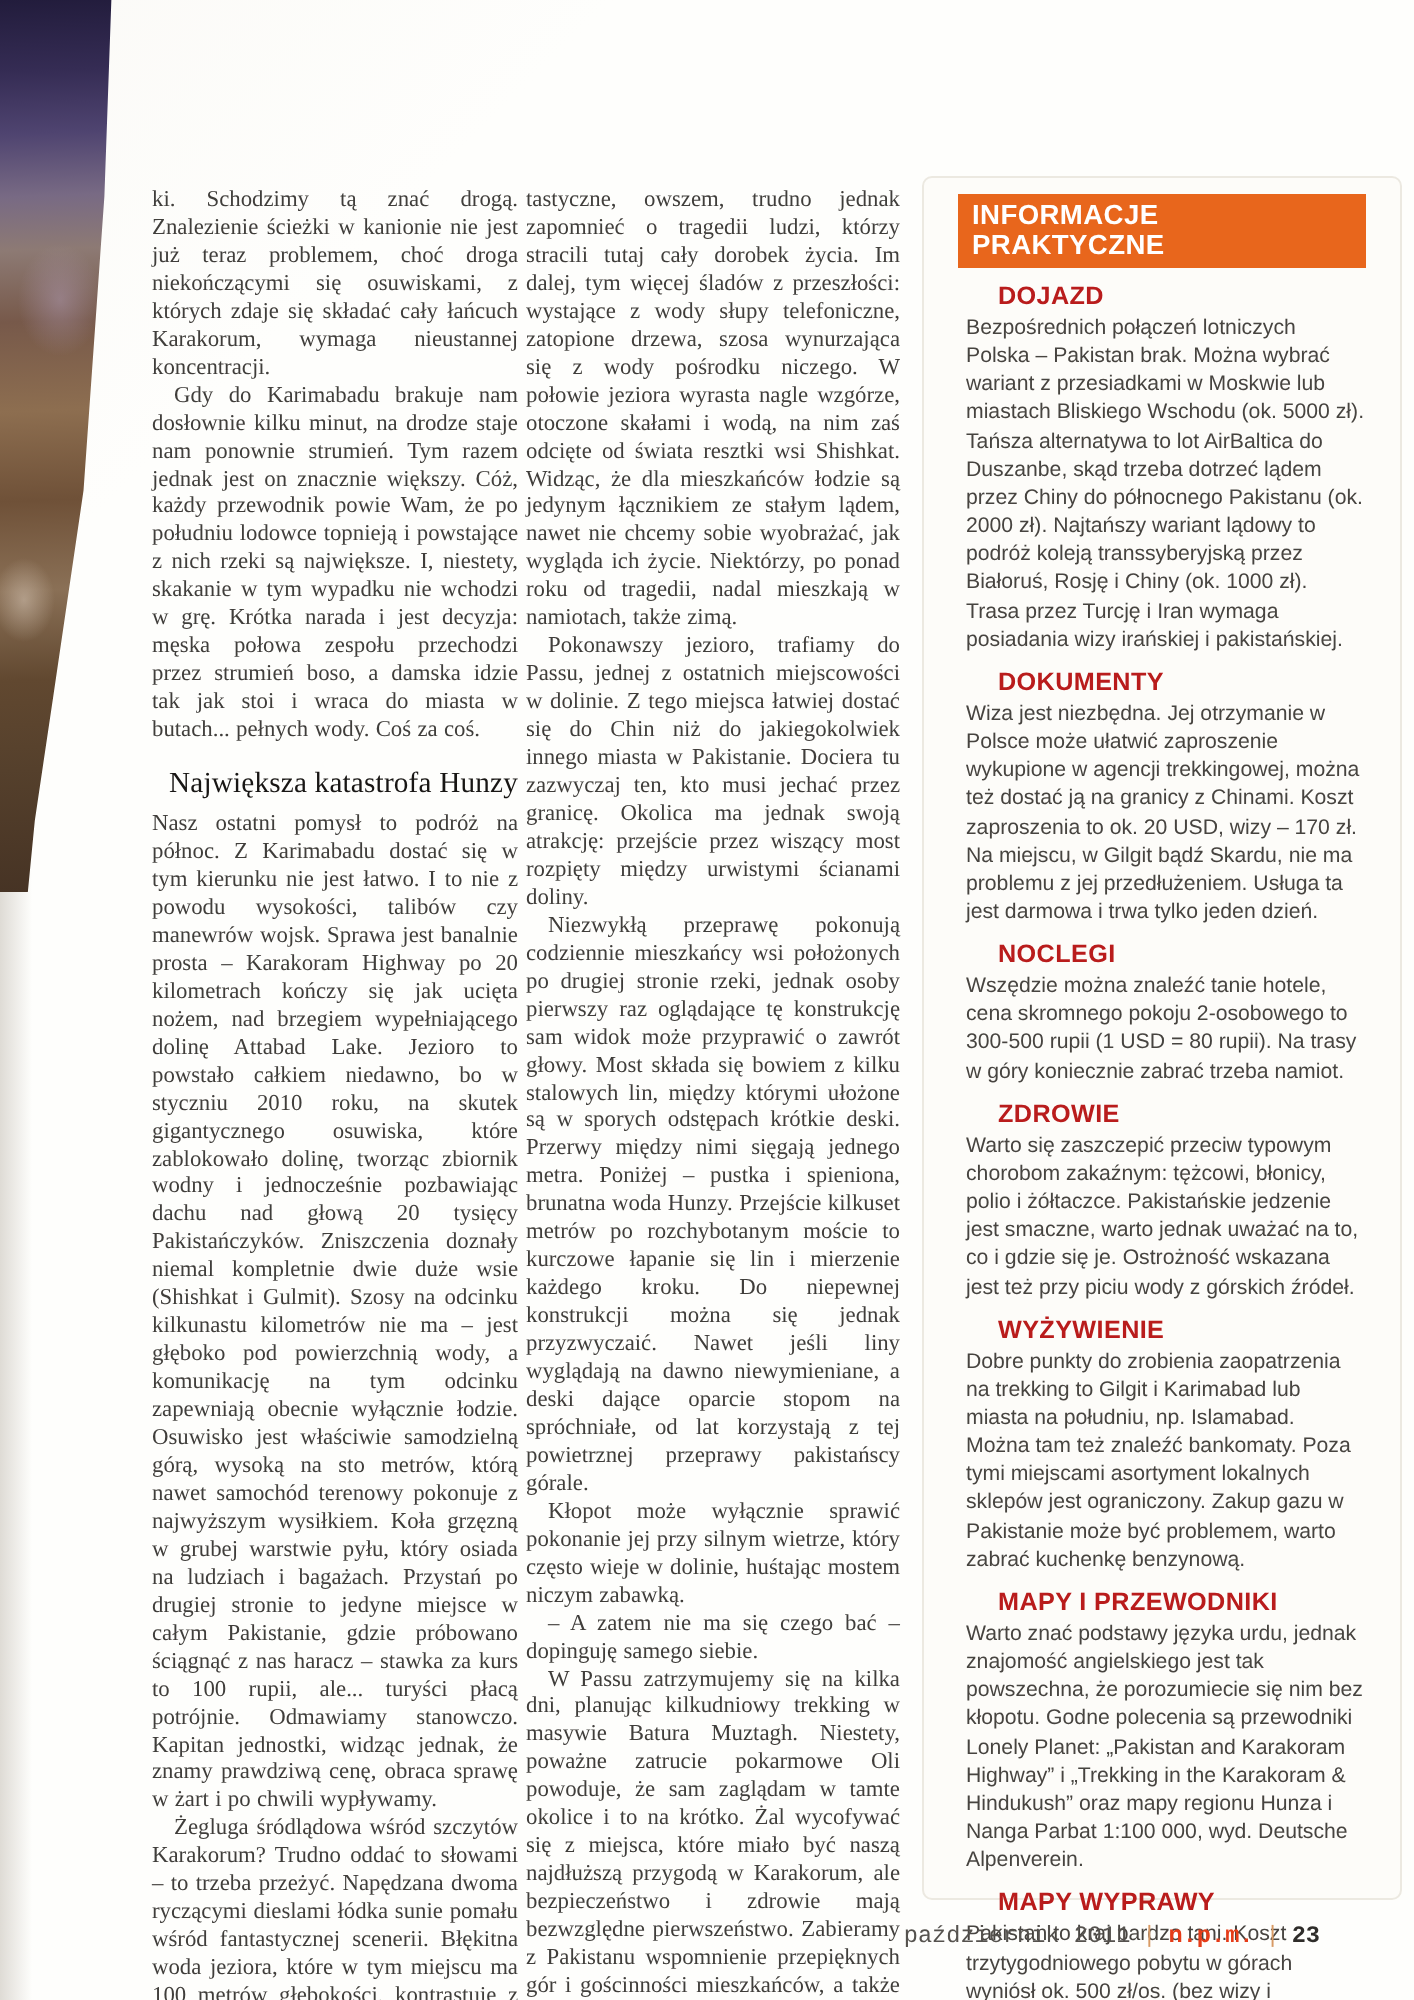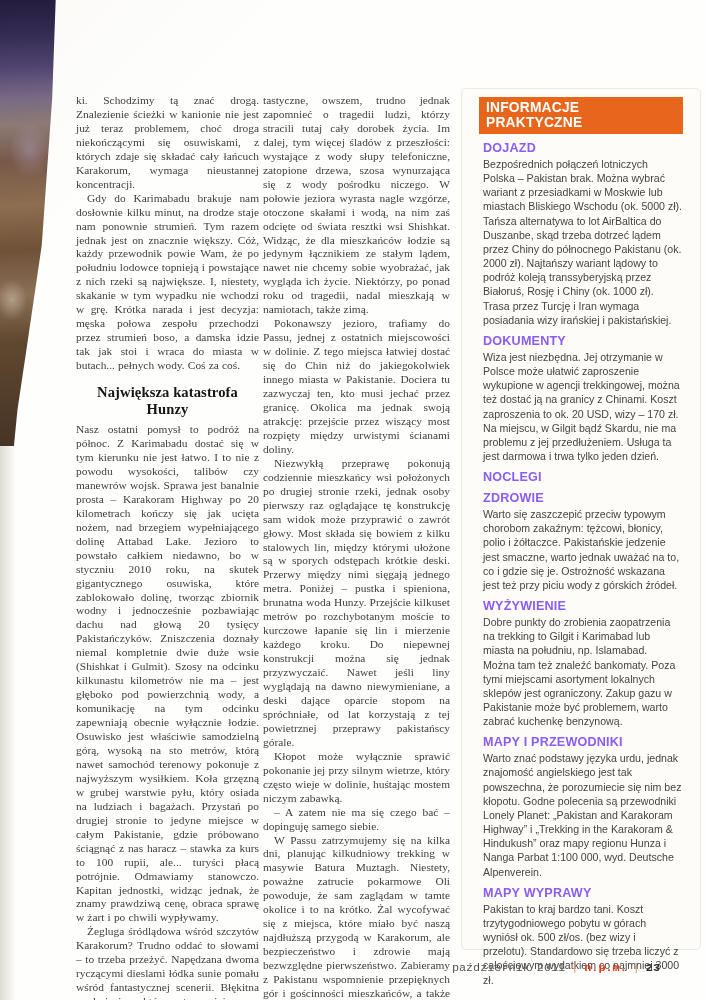--- a/index.html
+++ b/index.html
@@ -34,39 +34,39 @@
   
   .col{ position:absolute; top:94px; text-align:justify; }
   .col p{
     font-size:11.4px; line-height:13.95px; color:#403e3b;
     text-indent:11px; word-spacing:0.3px;
   }
   .col p.noindent{ text-indent:0; }
   .col1{ left:76px; width:183px; }
   .col2{ left:263px; width:187px; }
   .article-heading{
-    font-size:14.6px; font-weight:bold; color:#181614;
-    margin:11px 0 5px 0; text-align:center; letter-spacing:0.1px;
+    font-size:14.6px; font-weight:normal; color:#181614;
+    margin:11px 0 5px 0; text-align:right; letter-spacing:0.1px;
   }
 
   
   .sidebar{
     position:absolute; left:461px; top:88px; width:240px; height:862px;
     background:#fdfcf9; border:1px solid #ece9e1; border-radius:5px;
     font-family:"Liberation Sans", sans-serif;
   }
   .sidebar-title-bar{
     margin:8px 17px 6px 17px; background:#e8661c; color:#ffffff;
     font-weight:bold; font-size:13.8px; letter-spacing:0.2px;
     padding:3px 7px 4px 7px;
   }
   .sidebar-body{ padding:0 18px 0 21px; }
   .sidebar-section h3{
-    color:#8b5cf6; font-size:12.6px; font-weight:bold;
-    margin:7px 0 2px 0; letter-spacing:0.2px;
+    color:#b91c1c; font-size:12.6px; font-weight:bold;
+    margin:7px 0 2px 16px; letter-spacing:0.2px;
   }
   .sidebar-section p{
     font-size:10.6px; line-height:14.15px; color:#474440;
   }
 
   
   .footer{
     position:absolute; top:961px; right:47px;
     font-family:Liberation Mono, monospace; font-size:11.8px; color:#55524e;
     white-space:nowrap;
@@ -108,20 +108,21 @@
       <div class="sidebar-section">
         <h3>DOJAZD</h3>
         <p>Bezpośrednich połączeń lotniczych Polska – Pakistan brak. Można wybrać wariant z przesiadkami w Moskwie lub miastach Bliskiego Wschodu (ok. 5000 zł). Tańsza alternatywa to lot AirBaltica do Duszanbe, skąd trzeba dotrzeć lądem przez Chiny do północnego Pakistanu (ok. 2000 zł). Najtańszy wariant lądowy to podróż koleją transsyberyjską przez Białoruś, Rosję i Chiny (ok. 1000 zł). Trasa przez Turcję i Iran wymaga posiadania wizy irańskiej i pakistańskiej.</p>
       </div>
       <div class="sidebar-section">
         <h3>DOKUMENTY</h3>
         <p>Wiza jest niezbędna. Jej otrzymanie w Polsce może ułatwić zaproszenie wykupione w agencji trekkingowej, można też dostać ją na granicy z Chinami. Koszt zaproszenia to ok. 20 USD, wizy – 170 zł. Na miejscu, w Gilgit bądź Skardu, nie ma problemu z jej przedłużeniem. Usługa ta jest darmowa i trwa tylko jeden dzień.</p>
       </div>
       <div class="sidebar-section">
         <h3>NOCLEGI</h3>
+        <p>Wszędzie można znaleźć tanie hotele, cena skromnego pokoju 2-osobowego to 300-500 rupii (1 USD = 80 rupii). Na trasy w góry koniecznie zabrać trzeba namiot.</p>
       </div>
       <div class="sidebar-section">
         <h3>ZDROWIE</h3>
         <p>Warto się zaszczepić przeciw typowym chorobom zakaźnym: tężcowi, błonicy, polio i żółtaczce. Pakistańskie jedzenie jest smaczne, warto jednak uważać na to, co i gdzie się je. Ostrożność wskazana jest też przy piciu wody z górskich źródeł.</p>
       </div>
       <div class="sidebar-section">
         <h3>WYŻYWIENIE</h3>
         <p>Dobre punkty do zrobienia zaopatrzenia na trekking to Gilgit i Karimabad lub miasta na południu, np. Islamabad. Można tam też znaleźć bankomaty. Poza tymi miejscami asortyment lokalnych sklepów jest ograniczony. Zakup gazu w Pakistanie może być problemem, warto zabrać kuchenkę benzynową.</p>
       </div>
       <div class="sidebar-section">

